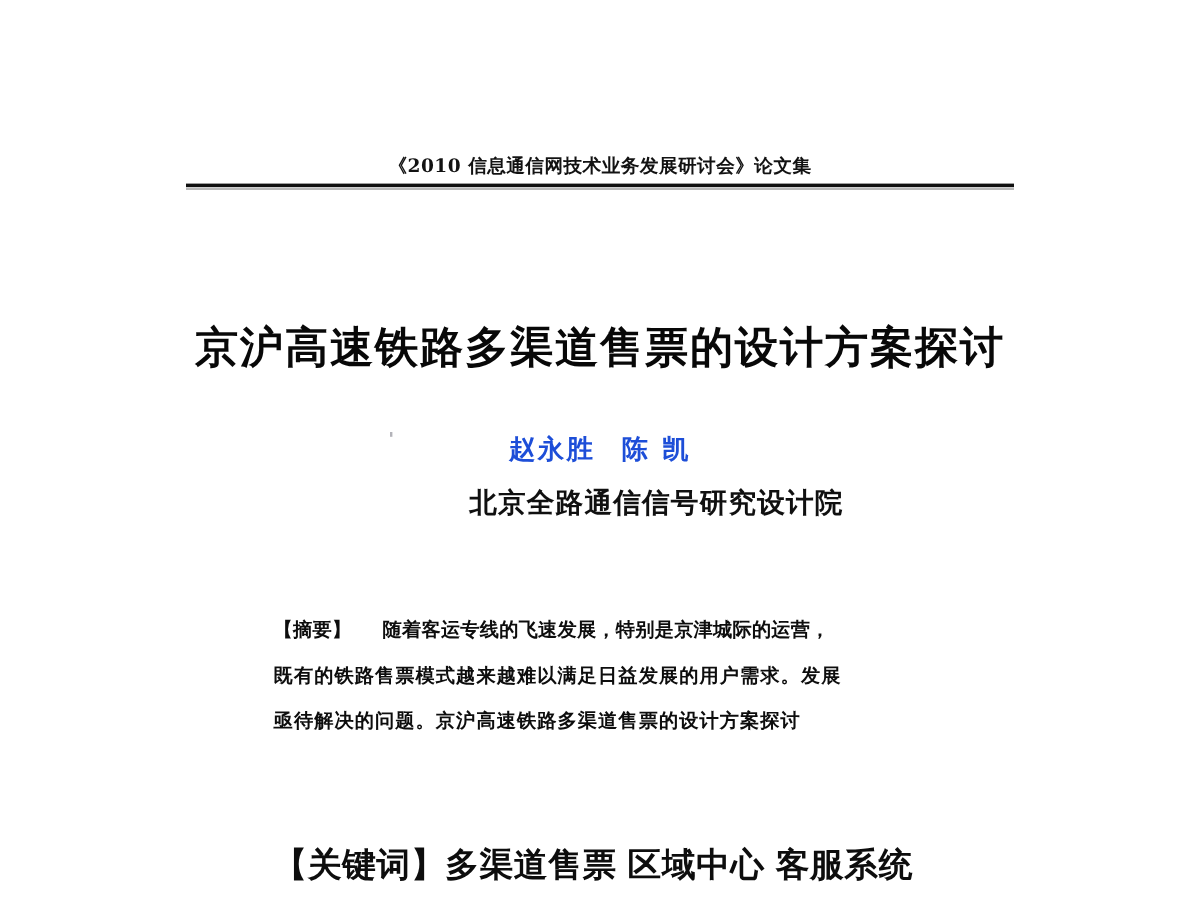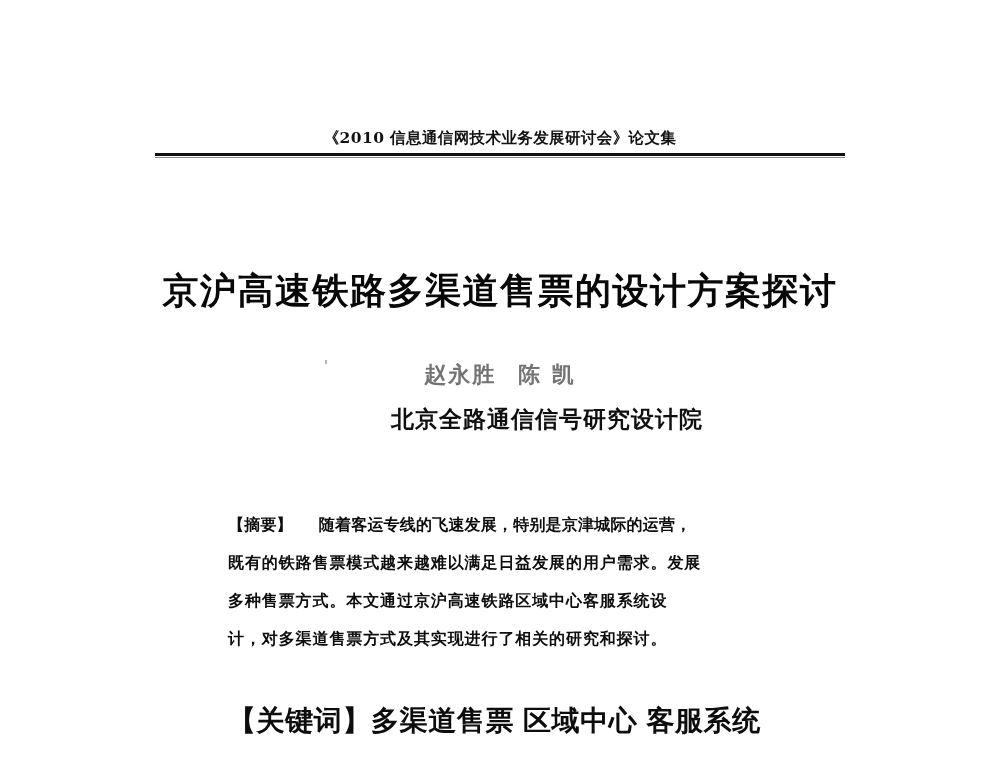--- a/index.html
+++ b/index.html
@@ -72,21 +72,21 @@
   
   .authors {
     position: absolute;
     left: 0;
     top: 360px;
     width: 1000px;
     text-align: center;
     font-size: 22px;
     font-weight: bold;
     letter-spacing: 2px;
-    color: #737373;
+    color: #1d4ed8;
   }
 
   .authors .author-gap {
     display: inline-block;
     width: 22px;
   }
 
   
   .affiliation {
     position: absolute;
@@ -180,24 +180,21 @@
   <div class="affiliation">北京全路通信信号研究设计院</div>
 
   <div class="abstract-block">
     <div class="abs-line">
       <span class="label-tag">【摘要】</span><span class="lead-gap"></span><span>随着客运专线的飞速发展，特别是京津城际的运营，</span>
     </div>
     <div class="abs-line justified">
       <span>既有的铁路售票模式越来越难以满足日益发展的用户需求。发展</span>
     </div>
     <div class="abs-line justified">
-      <span>多种售票方式。本文通过京沪高速铁路区域中心客服系统设</span>
-    </div>
-    <div class="abs-line justified">
-      <span>计，对多渠道售票方式及其实现进行了相关的研究和探讨。</span>
+      <span>亟待解决的问题。京沪高速铁路多渠道售票的设计方案探讨</span>
     </div>
   </div>
 
   <div class="keywords-line">
     <span class="label-tag">【关键词】</span><span>多渠道售票</span><span class="kw-sep"></span><span>区域中心</span><span class="kw-sep"></span><span>客服系统</span>
   </div>
 
   <div class="scan-speck"></div>
 
 </div>

